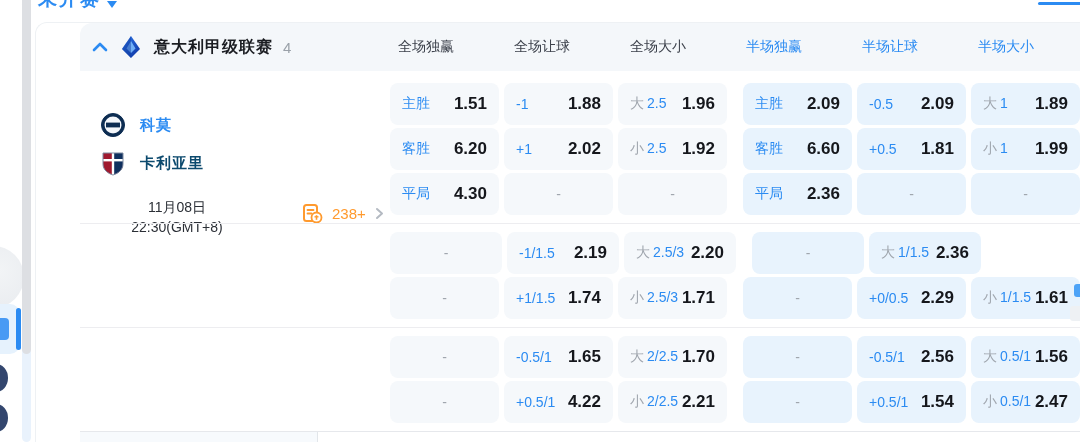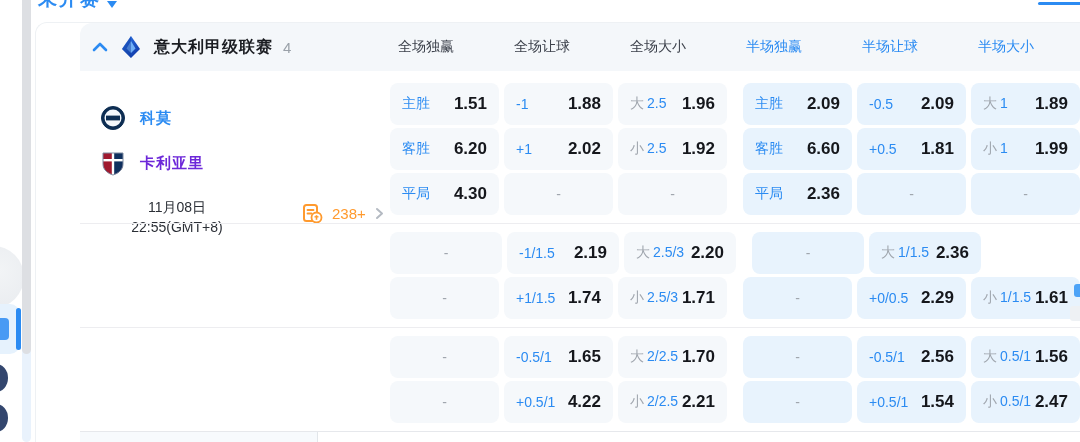--- a/index.html
+++ b/index.html
@@ -51,23 +51,23 @@
   .cell .lbl { font-size:14px; color:#2b8bf2; display:flex; gap:3px; align-items:baseline; white-space:nowrap;justify-content:center; }
   .cell .pfx { color:#a0a6ae; }
   .cell .odd { font-size:17px; font-weight:bold; color:#15171c; }
   .cell.empty { justify-content:center; cursor:default; }
   .cell .dash { color:#a0a6ae; font-size:14px; }
   .hdivider { height:1px; background:#ededf0; margin:8px 0; width:1045px; }
 
   
   .left-info { position:absolute; left:0; top:0; width:310px; height:100%; }
   .team-row { position:absolute; left:20px; display:flex; align-items:center; gap:14px; cursor:pointer; }
-  .team-row.home { top:34px; }
+  .team-row.home { top:41px; }
   .team-row.away { top:79px; }
-  .team-name { font-size:15px; font-weight:bold; color:#6d28d9; letter-spacing:1px; }
+  .team-name { font-size:15px; font-weight:bold; color:#0c4a6e; letter-spacing:1px; }
   .team-row.home .team-name { color:#2b8bf2; }
   .match-time { position:absolute; left:12px; top:126px; width:170px; text-align:center;
     font-size:14px; color:#2b2f36; line-height:20px; }
   .markets-link { position:absolute; left:222px; top:132px; display:flex; align-items:center; gap:9px; cursor:pointer; }
   .markets-count { font-size:15px; color:#ff9a2e; }
 
   
   .next-strip { position:absolute; left:0; bottom:0; width:238px; height:11px; background:#f7fafd; border-right:1px solid #e2e6ea; }
   .bottom-line { position:absolute; left:0; bottom:11px; width:1045px; height:1px; background:#e6e8ec; }
 
@@ -157,21 +157,21 @@
             <path d="M3 3 H23 V14 C23 20 18 23.5 13 25 C8 23.5 3 20 3 14 Z" fill="#a01a2f"></path>
             <path d="M13 3 H23 V14 C23 20 18 23.5 13 25 Z" fill="#10305e"></path>
             <rect x="11.8" y="3" width="2.4" height="22" fill="#fff"></rect>
             <rect x="3" y="9" width="20" height="2.4" fill="#fff"></rect>
             <path d="M3 3 H23 V14 C23 20 18 23.5 13 25 C8 23.5 3 20 3 14 Z" fill="none" stroke="#7d8aa0" stroke-width="1"></path>
           </svg>
           <span class="team-name">卡利亚里</span>
         </div>
         <div class="match-time">
           <div>11月08日</div>
-          <div>22:55(GMT+8)</div>
+          <div>22:30(GMT+8)</div>
         </div>
         <div class="markets-link">
           <svg width="21" height="21" viewBox="0 0 21 21">
             <rect x="2" y="2" width="13" height="16" rx="2.5" fill="none" stroke="#ff9a2e" stroke-width="2"></rect>
             <line x1="5.5" y1="7" x2="11.5" y2="7" stroke="#ff9a2e" stroke-width="1.8" stroke-linecap="round"></line>
             <line x1="5.5" y1="10.5" x2="9.5" y2="10.5" stroke="#ff9a2e" stroke-width="1.8" stroke-linecap="round"></line>
             <circle cx="14.5" cy="14.5" r="5" fill="#fff" stroke="#ff9a2e" stroke-width="1.8"></circle>
             <line x1="14.5" y1="12.2" x2="14.5" y2="16.8" stroke="#ff9a2e" stroke-width="1.6"></line>
             <line x1="12.5" y1="13.8" x2="16.5" y2="13.8" stroke="#ff9a2e" stroke-width="1.4"></line>
           </svg>

